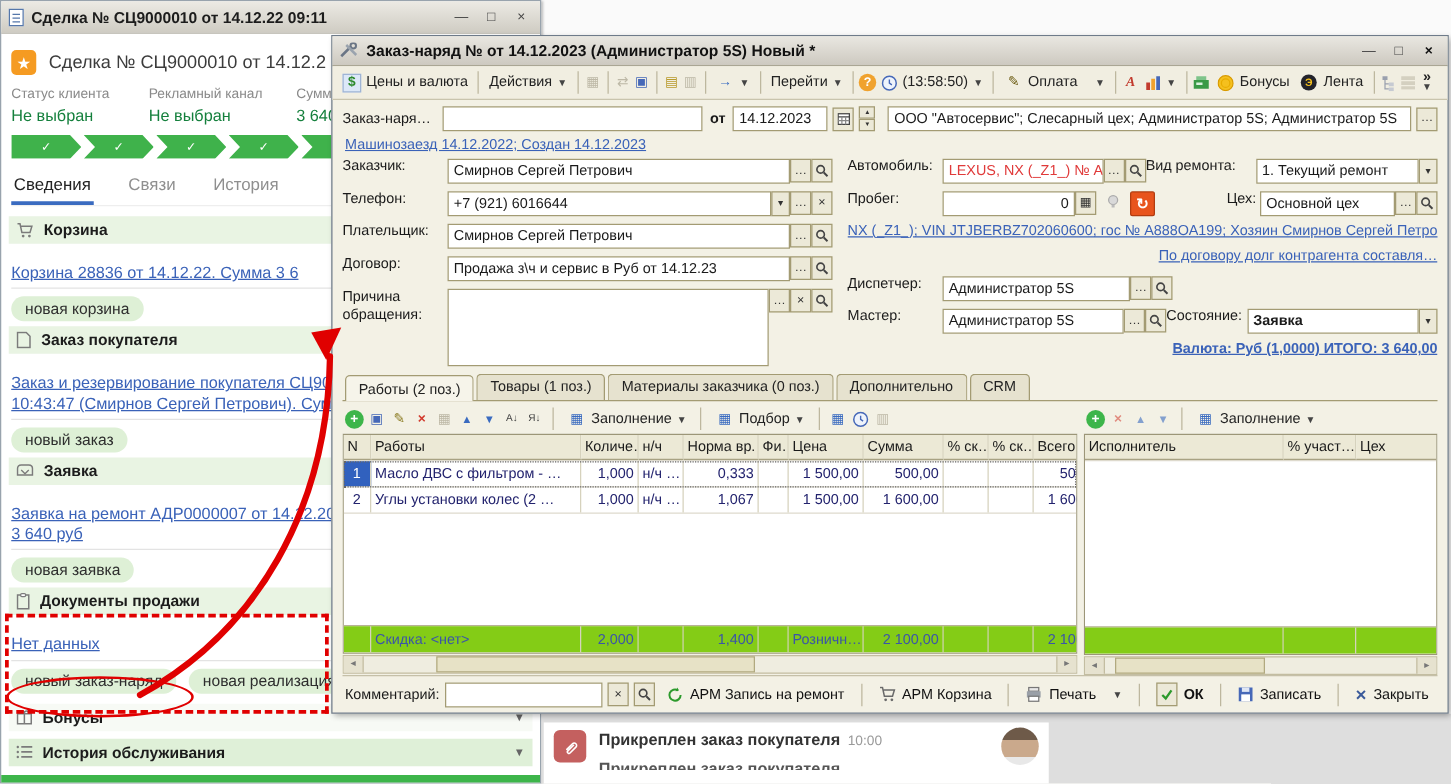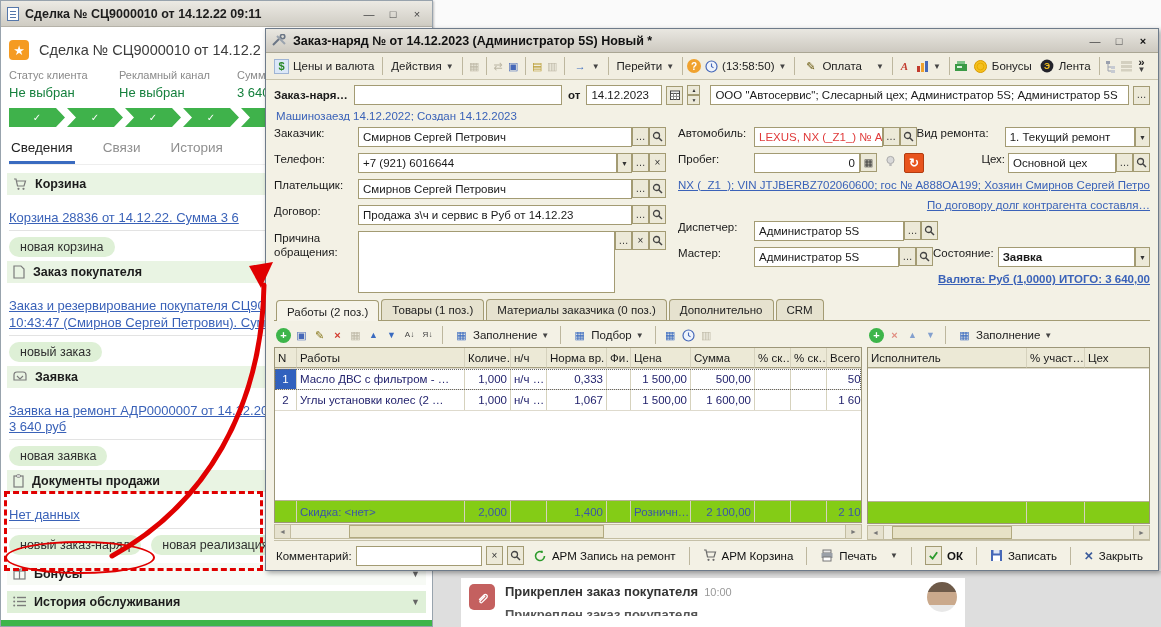--- a/index.html
+++ b/index.html
@@ -47,21 +47,21 @@
   .sec-hd svg{flex:0 0 auto}
   .sec-link{font-size:13px;line-height:1.25;margin:15px 0 4px;position:relative;padding-right:30px}
   .divider{height:1px;background:#e3e3e3;margin:4px 0 6px}
   .pill{display:inline-block;background:#def0d6;border-radius:11px;padding:3px 11px;font-size:12.5px;
         color:#2e2e2e;cursor:pointer;white-space:nowrap}
   .sec-caret{margin-left:auto;color:#666;font-size:9px}
   .dw-greenstrip{position:absolute;left:0;bottom:0;width:100%;height:6px;background:#3db54a}
 
   
   .bottom-bg{position:absolute;left:433px;top:571px;width:728px;height:56px;background:#dedede;z-index:1}
-  .feed-card{position:absolute;left:28px;top:7px;width:504px;height:49px;background:#fff;padding:6px 8px 0 8px}
+  .feed-card{position:absolute;left:2px;top:7px;width:404px;height:49px;background:#fff;padding:6px 8px 0 8px}
   .clip-ico{width:26px;height:26px;border-radius:5px;background:#c4605f;display:flex;align-items:center;
             justify-content:center;float:left;margin-right:10px}
   .feed-title{font-size:13px;font-weight:bold;color:#333}
   .feed-time{font-size:11px;color:#999;font-weight:normal;margin-left:6px}
   .feed-partial{height:9px;overflow:hidden;font-size:13px;font-weight:bold;color:#555;margin-top:8px;clear:none}
   .feed-avatar{float:right;width:30px;height:30px;border-radius:50%;margin-top:-2px;
                background:linear-gradient(180deg,#6e5a49 0 34%,#caa98c 34% 78%,#e8e8e8 78%)}
 
   
   .order-win{position:absolute;left:265px;top:28px;width:894px;height:543px;background:#f3f1e5;
@@ -380,21 +380,21 @@
         </span>
       <span class="tbtn" style="flex-direction:column;gap:0;line-height:.8">
           <span style="font-weight:bold">»</span>
           <span class="caret">▼</span>
         </span>
     </div>
 
     <div class="ow-main">
 
       <div class="hdr-row">
-        <span class="lbl" style="font-weight:bold;width:76px">Заказ-наря…</span>
+        <span class="lbl" style="font-weight:normal;width:76px">Заказ-наря…</span>
         <span class="fld" style="width:208px"></span>
         <span class="lbl" style="font-weight:bold;margin:0 2px">от</span>
         <span class="fld" style="width:76px">14.12.2023</span>
         <span class="btn1c">
             <svg width="10" height="10" viewBox="0 0 10 10">
               <rect x="0.5" y="1" width="9" height="8.5" fill="#fff" stroke="#444"></rect>
               <line x1="0.5" y1="3.4" x2="9.5" y2="3.4" stroke="#444"></line>
               <line x1="3.5" y1="3.4" x2="3.5" y2="9.5" stroke="#888"></line>
               <line x1="6.5" y1="3.4" x2="6.5" y2="9.5" stroke="#888"></line>
               <line x1="0.5" y1="6.4" x2="9.5" y2="6.4" stroke="#888"></line>

